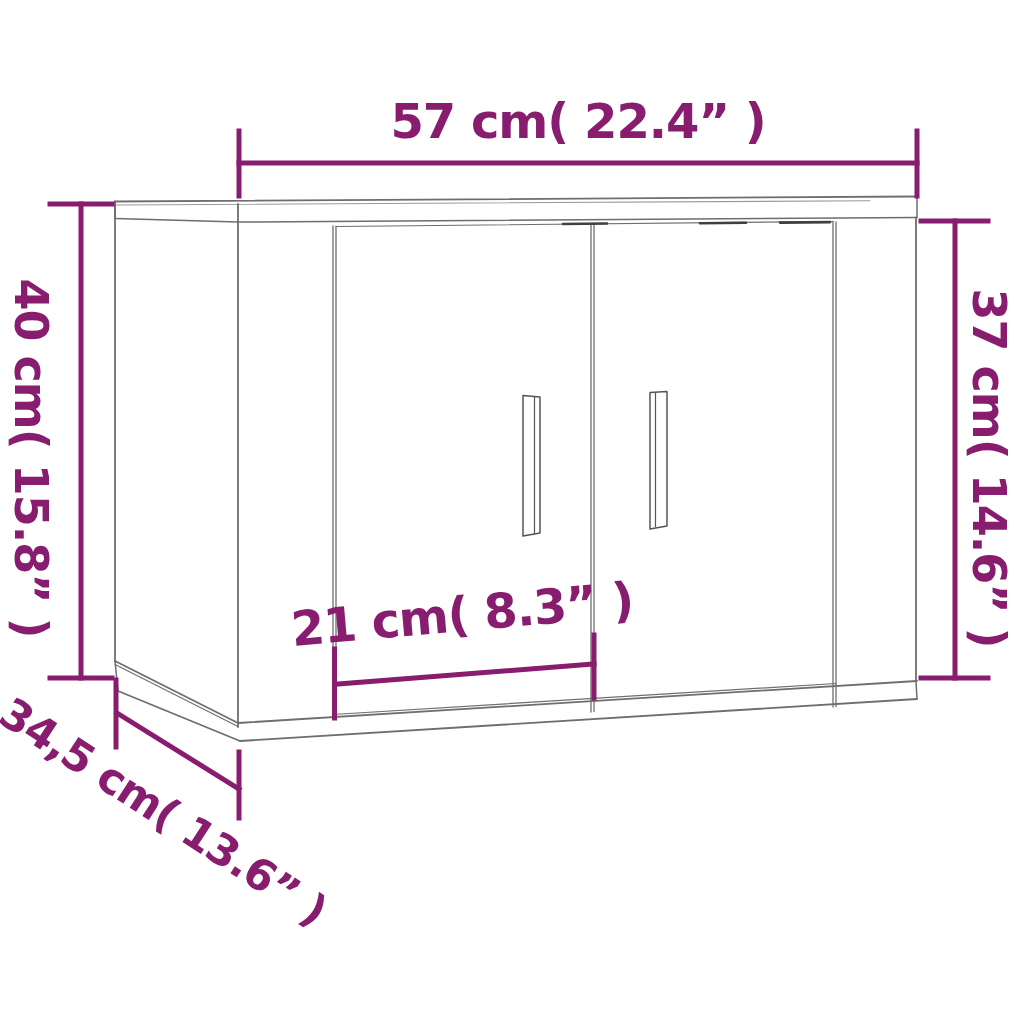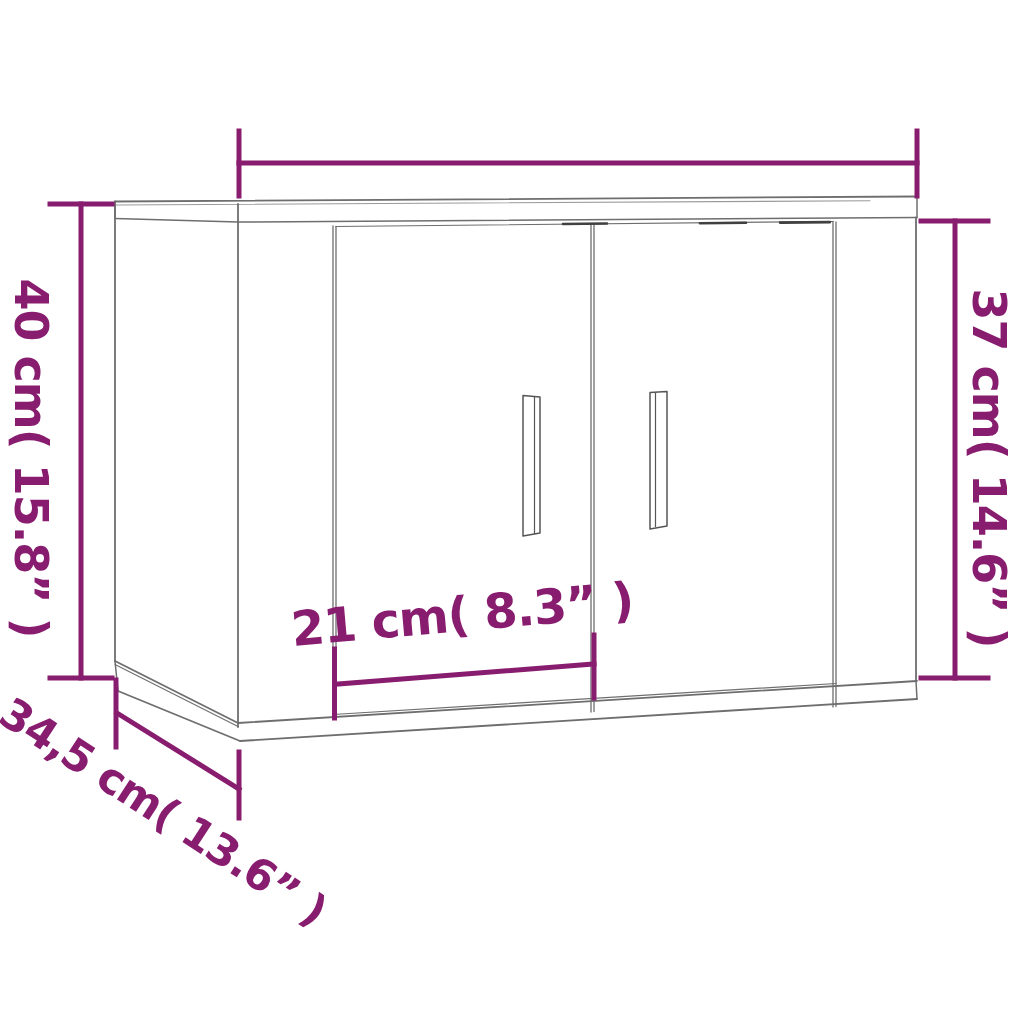--- a/index.html
+++ b/index.html
@@ -101,17 +101,18 @@
       </g>
 
       <g>
         <path d="M117,713 L239,789"></path>
         <path d="M116,680 L116,747"></path>
         <path d="M239,752 L239,818"></path>
       </g>
     </g>
   </svg>
 
+  <div class="dim-label lbl-width">57 cm( 22.4” )</div>
   <div class="dim-label lbl-height">40 cm( 15.8” )</div>
   <div class="dim-label lbl-side">37 cm( 14.6” )</div>
   <div class="dim-label lbl-door">21 cm( 8.3” )</div>
   <div class="dim-label lbl-depth">34,5 cm( 13.6” )</div>
 </div>
 
 </body></html>

